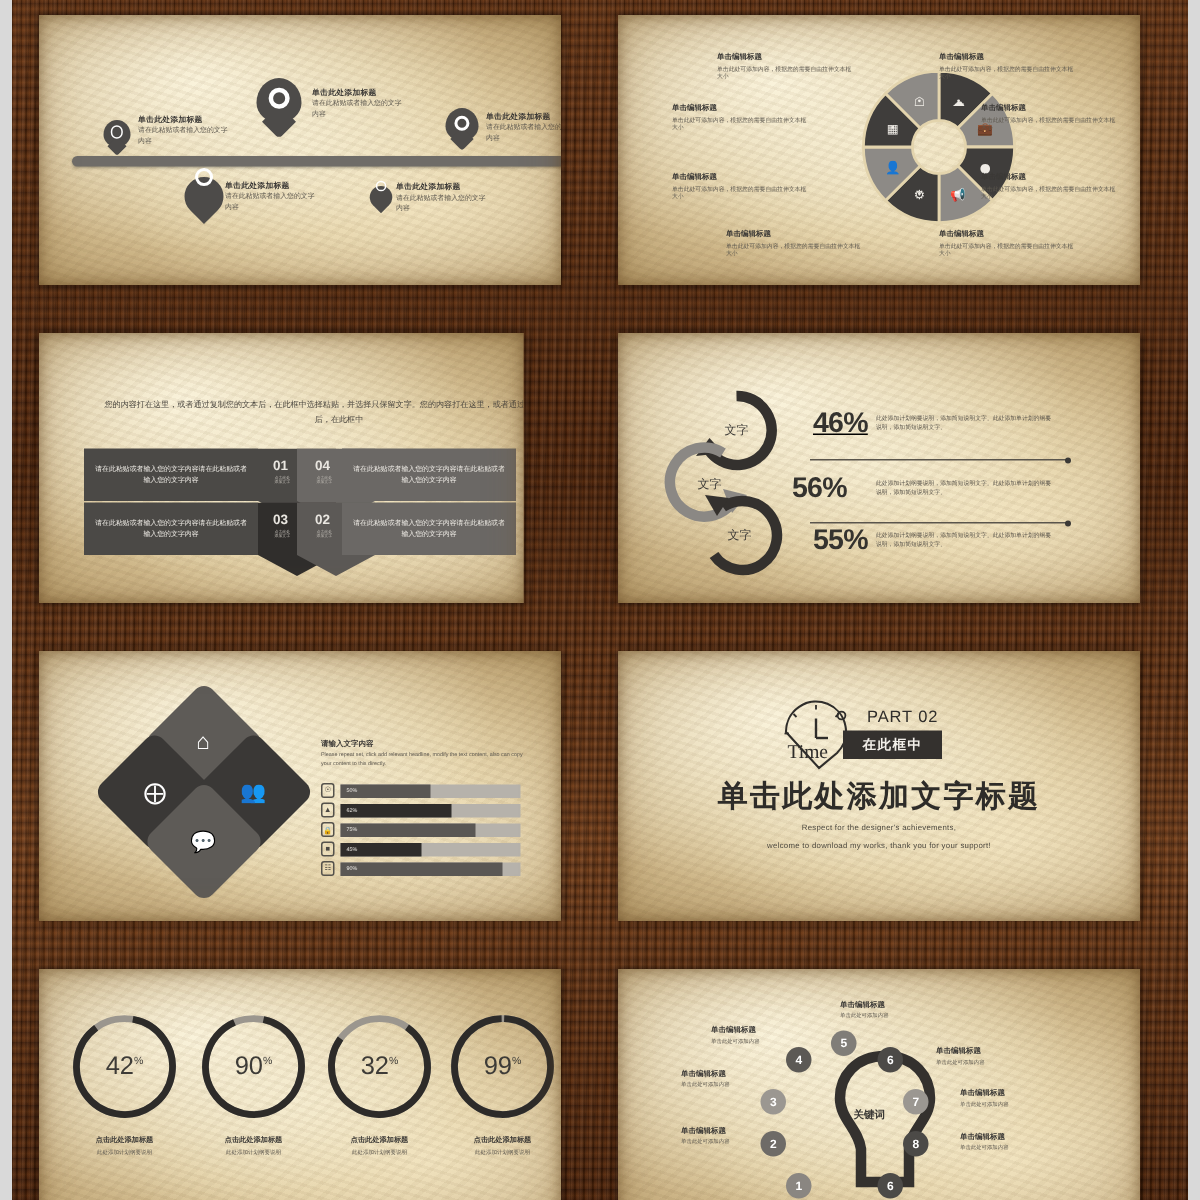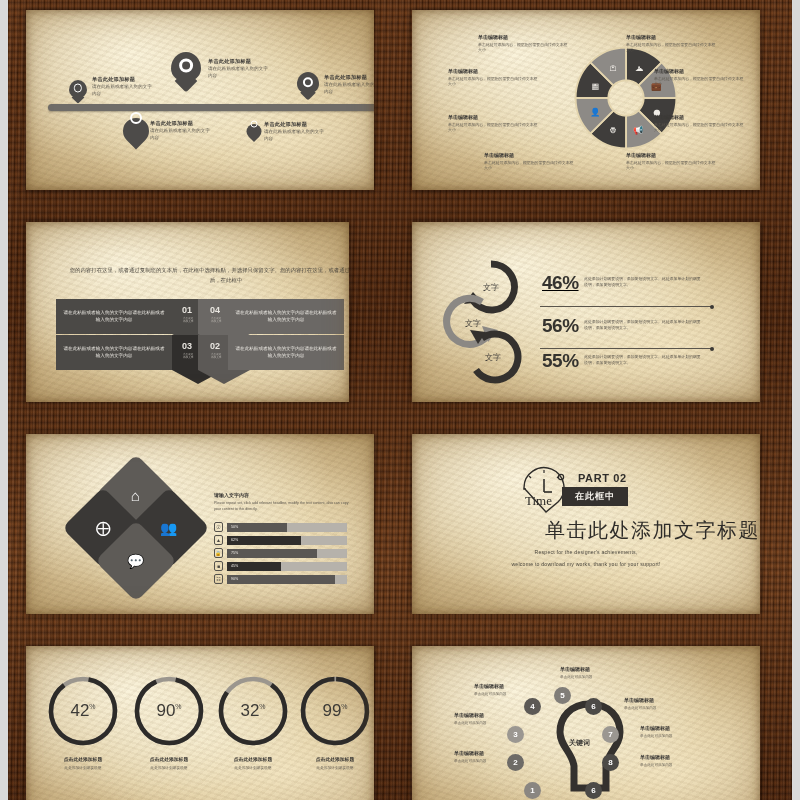--- a/index.html
+++ b/index.html
@@ -115,24 +115,24 @@
   .s5-p{ position:absolute; font-size:3.6px; line-height:1.6; color:#5d584f; width:136px; }
   .bar-row{ position:absolute; display:flex; align-items:center; }
   .bar-ico{ width:9px; height:10px; border:1px solid #55524c; border-radius:2px;
             margin-right:4px; display:flex; align-items:center; justify-content:center;
             font-size:5px; color:#4a4742; }
   .bar-track{ position:relative; height:9px; width:120px; background:#b6b2ab; }
   .bar-fill{ position:absolute; left:0; top:0; height:100%; display:flex;
              align-items:center; padding-left:4px; font-size:3.6px; color:#f0ede8; }
 
   
-  .s6-part{ position:absolute; font-size:11px; font-weight:bold; color:#2f2d2a; letter-spacing:.6px; }
+  .s6-part{ position:absolute; font-size:11px; font-weight:normal; color:#2f2d2a; letter-spacing:.6px; }
   .s6-tag{ position:absolute; background:#34312e; color:#f2efe9; font-size:9px; font-weight:bold;
            padding:3px 13px; letter-spacing:1px; }
-  .s6-big{ position:absolute; width:100%; text-align:right; font-size:20px; font-weight:normal;
+  .s6-big{ position:absolute; width:100%; text-align:center; font-size:20px; font-weight:bold;
            color:#2e2c29; letter-spacing:1.5px; }
   .s6-sub{ position:absolute; width:100%; text-align:center; font-size:5.2px; line-height:2;
            color:#4c483f; letter-spacing:.2px; }
 
   
   .p-ring{ position:absolute; width:74px; height:74px; }
   .p-val{ position:absolute; left:50%; top:50%; transform:translate(-50%,-50%);
           font-size:17px; color:#3d3b37; }
   .p-val sup{ font-size:7px; }
   .p-cap{ position:absolute; text-align:center; width:90px; font-size:4.8px;
@@ -339,21 +339,21 @@
       <div class="s4-ring" style="left:50px; top:104px;">
         <span class="lbl">文字</span>
       </div>
 
       <div class="s4-row" style="left:130px; top:50px;text-decoration:underline;">
         <span class="s4-pct">46%</span>
       </div>
       <div class="s4-desc" style="position:absolute; left:172px; top:54px;">此处添加计划纲要说明，添加简短说明文字。此处添加单计划的纲要说明，添加简短说明文字。</div>
       <div class="s4-line" style="left:128px; top:84px; width:172px;"></div>
 
-      <div class="s4-row" style="left:130px; top:93px;">
+      <div class="s4-row" style="left:116px; top:93px;">
         <span class="s4-pct">56%</span>
       </div>
       <div class="s4-desc" style="position:absolute; left:172px; top:97px;">此处添加计划纲要说明，添加简短说明文字。此处添加单计划的纲要说明，添加简短说明文字。</div>
       <div class="s4-line" style="left:128px; top:126px; width:172px;"></div>
 
       <div class="s4-row" style="left:130px; top:128px;">
         <span class="s4-pct">55%</span>
       </div>
       <div class="s4-desc" style="position:absolute; left:172px; top:132px;">此处添加计划纲要说明，添加简短说明文字。此处添加单计划的纲要说明，添加简短说明文字。</div>
     </div>

